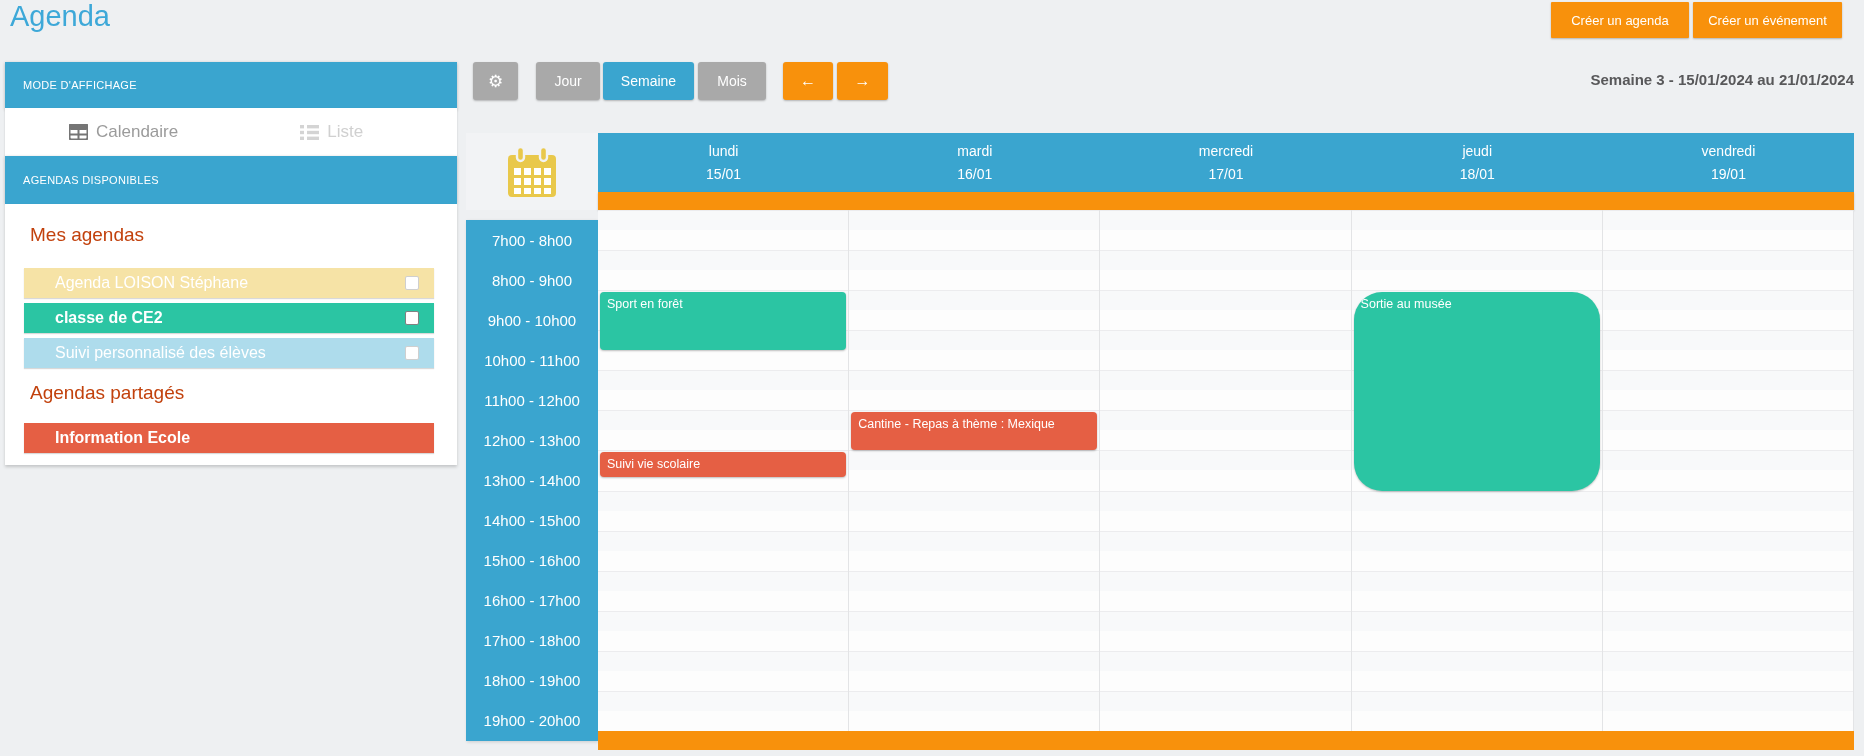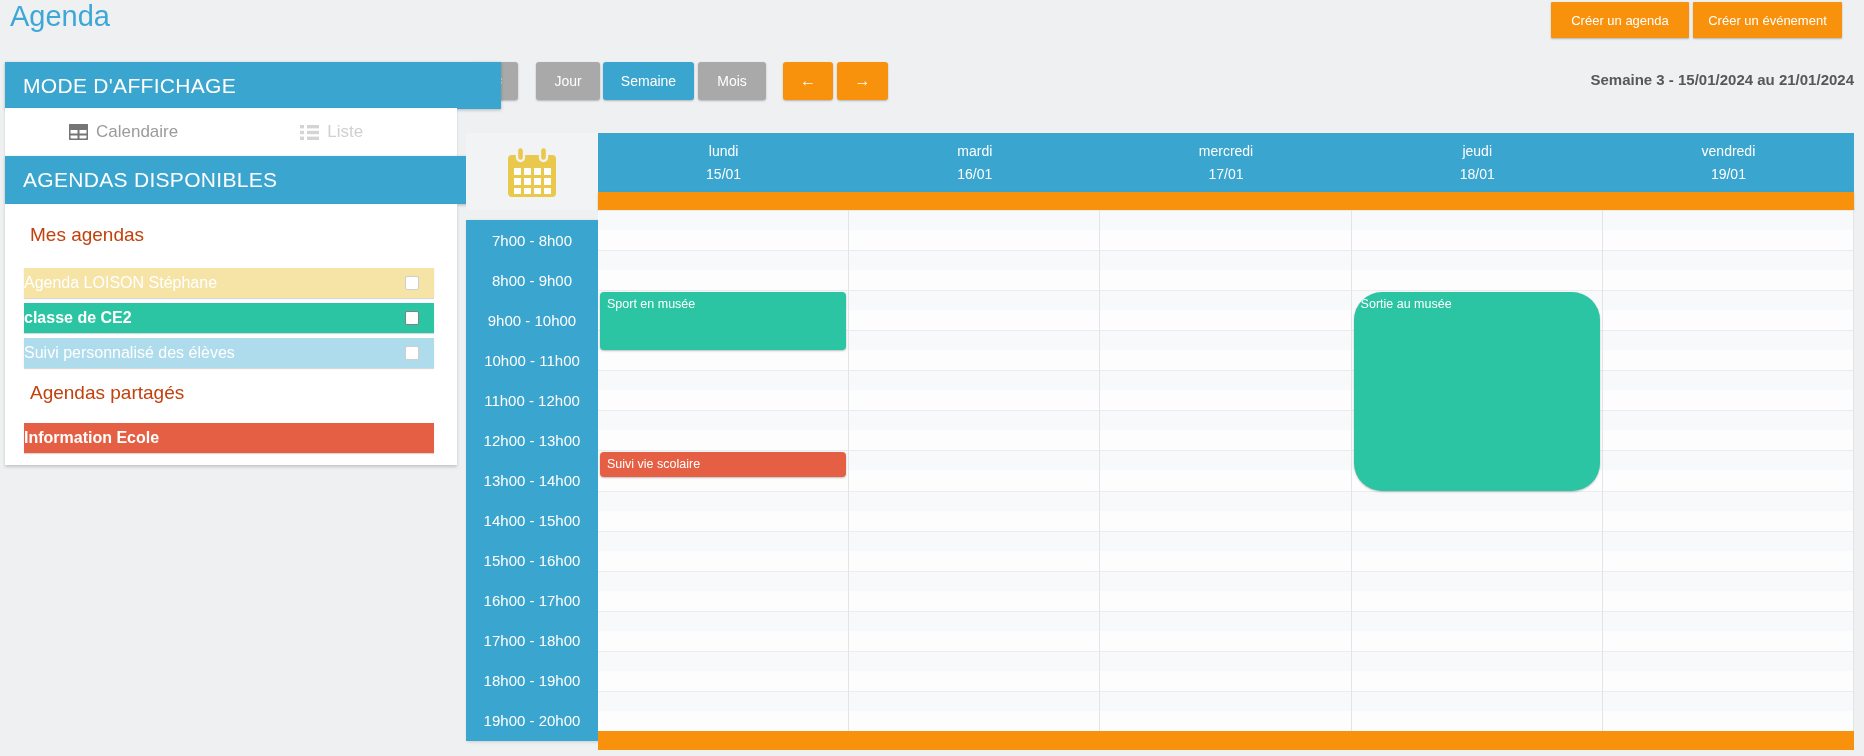--- a/index.html
+++ b/index.html
@@ -40,22 +40,22 @@
   .btn-month{ left:698px; width:68px; }
   .btn-prev { left:783px; width:50px; }
   .btn-next { left:837px; width:51px; }
   .week-range {
     position:absolute; top:71px; right:10px; width:500px;
     text-align:right; font-size:15px; font-weight:700; color:#58585a;
   }
 
   
   .side-bar-header {
-    position:absolute; left:5px; width:496px; height:47px;
-    background:#3aa5cf; color:#fff; font-size:21px; font-weight:500;
+    position:absolute; left:5px; width:452px; height:47px;
+    background:#3aa5cf; color:#fff; font-size:11px; font-weight:500;
     line-height:47px; padding-left:18px; letter-spacing:.3px;
     box-shadow:0 1px 3px rgba(0,0,0,.25);
   }
   #mode-header    { top:62px; }
   #agendas-header { top:156px; height:48px; line-height:48px; }
   .mode-row {
     position:absolute; left:5px; top:108px; width:452px; height:48px;
     background:#fff; box-shadow:0 1px 2px rgba(0,0,0,.15);
     display:flex; align-items:center;
   }
@@ -67,21 +67,21 @@
     position:absolute; left:5px; top:204px; width:452px; height:261px;
     background:#fff; box-shadow:0 2px 3px rgba(0,0,0,.18);
   }
   .group-heading {
     position:absolute; left:25px; font-size:19px; color:#c2410c; font-weight:400;
   }
   #heading-mine   { top:20px; }
   #heading-shared { top:178px; }
   .agenda-row {
     position:absolute; left:19px; width:410px; height:30px;
-    color:#fff; font-size:16px; line-height:30px; 
+    color:#fff; font-size:16px; line-height:30px; padding-left:31px;
     box-shadow:0 1px 1px rgba(0,0,0,.15); cursor:pointer;
   }
   .agenda-row .cbx {
     position:absolute; right:15px; top:8px; width:14px; height:14px;
     background:#fff; border:1px solid #cfcfcf; border-radius:2px;
   }
 
   
   .cal-icon-cell {
     position:absolute; left:466px; top:133px; width:132px; height:77px;
@@ -243,19 +243,20 @@
       <div class="time-cell">17h00 - 18h00</div>
       <div class="time-cell">18h00 - 19h00</div>
       <div class="time-cell">19h00 - 20h00</div>
     </div>
   <div class="grid" id="grid">
       <div class="grid-col" style="left: 0px; width: 251.2px;"></div>
       <div class="grid-col" style="left: 251.2px; width: 251.2px;"></div>
       <div class="grid-col" style="left: 502.4px; width: 251.2px;"></div>
       <div class="grid-col" style="left: 753.6px; width: 251.2px;"></div>
       <div class="grid-col" style="left: 1004.8px; width: 251.2px;"></div>
-      <div class="event" style="left: 2px; width: 246.2px; top: 82.1538px; height: 58.1154px; background: rgb(43, 197, 163);"><span>Sport en musée</span></div>
+      <div class="event" style="left: 2px; width: 246.2px; top: 82.1538px; height: 58.1154px; background: rgb(43, 197, 163);"><span>Sport en forêt</span></div>
       <div class="event" style="left: 2px; width: 246.2px; top: 242.462px; height: 25px; background: rgb(229, 95, 68);"><span>Suivi vie scolaire</span></div>
+      <div class="event" style="left: 253.2px; width: 246.2px; top: 202.385px; height: 38.0769px; background: rgb(229, 95, 68);"><span>Cantine - Repas à thème : Mexique</span></div>
       <div class="event" style="left: 755.6px; width: 246.2px; top: 82.1538px; height: 198.385px; background: rgb(43, 197, 163); border-radius: 28px;"><span>Sortie au musée</span></div>
     </div>
   <div class="orange-strip" id="strip-bottom"></div>
 
 </div>
 
 </body></html>

